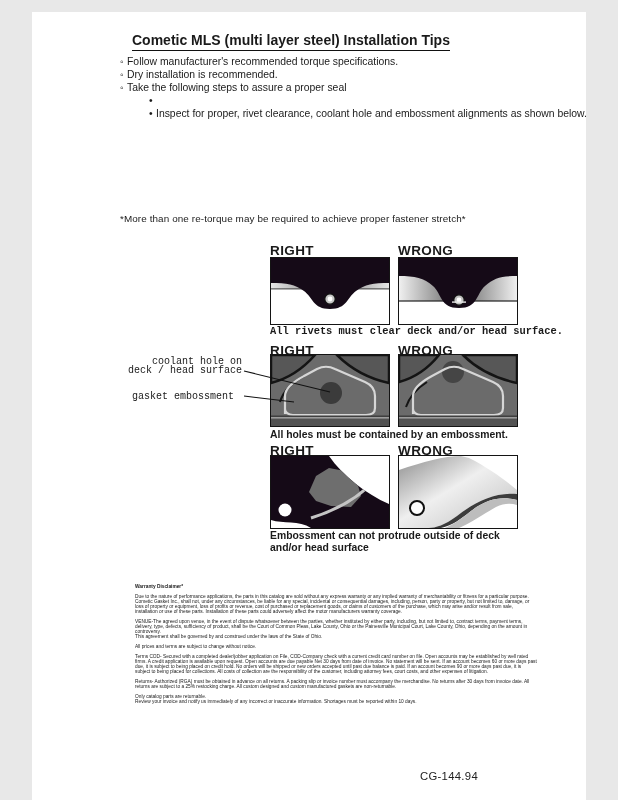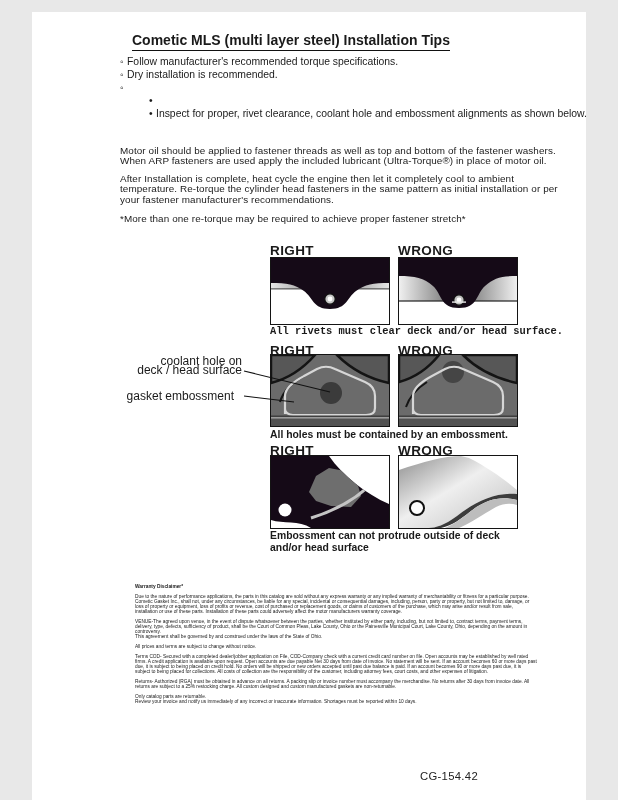--- a/index.html
+++ b/index.html
@@ -22,21 +22,21 @@
   .p1{top:134px;}
   .p2{top:162px;}
   .note{top:202px;}
   .dlabel{width:120px;text-align:left;font-size:13.5px;font-weight:bold;letter-spacing:.4px;}
   .colL{left:238px;} .colR{left:366px;}
   .lab-r1{top:231px;} .lab-r2{top:331px;} .lab-r3{top:431px;}
   .dbox{border:1.6px solid #141414;line-height:0;background:#fff;}
   .box-r1{top:245px;} .box-r2{top:342px;} .box-r3{top:443px;}
   .dcap{left:238px;font-size:10.4px;font-weight:bold;line-height:11.5px;white-space:pre-line;}
   .cap1{top:314px;font-family:Liberation Mono, monospace;} .cap2{top:417px;} .cap3{top:518px;width:300px;}
-  .callout{width:155px;text-align:right;font-size:12px;line-height:9.2px;white-space:pre-line;}
+  .callout{width:155px;text-align:right;font-size:10px;line-height:9.2px;white-space:pre-line;font-family:Liberation Mono, monospace;}
   .callout-a{left:55px;top:345px;}
   .callout-b{left:47px;top:380px;}
   .leaders{left:205px;top:350px;pointer-events:none;}
   .legal{left:103px;top:572px;width:402px;font-size:4.8px;line-height:5px;}
   .legal-h{font-weight:bold;margin:0 0 5px 0;}
   .legal p{margin:0 0 5px 0;white-space:pre-line;}
   .footer-code{left:388px;top:758px;font-size:11.3px;letter-spacing:.3px;color:#222;}
 </style>
 </head>
 <body>
@@ -49,32 +49,31 @@
     <div class="b-row">
       <span class="b-mark">◦</span>
       <span>Follow manufacturer's recommended torque specifications.</span>
     </div>
     <div class="b-row">
       <span class="b-mark">◦</span>
       <span>Dry installation is recommended.</span>
     </div>
     <div class="b-row">
       <span class="b-mark">◦</span>
+      <span>Take the following steps to assure a proper seal</span>
     </div>
     <div class="b-row sub">
       <span class="b-mark">•</span>
     </div>
     <div class="b-row sub">
       <span class="b-mark">•</span>
       <span>Inspect for proper, rivet clearance, coolant hole and embossment alignments as shown below.</span>
     </div>
   </div>
 
-  <div class="abs para p1">Motor oil should be applied to fastener threads as well as top and bottom of the fastener washers. When ARP fasteners are used apply the included lubricant (Ultra-Torque®) in place of motor oil.</div>
-  <div class="abs para p2">After Installation is complete, heat cycle the engine then let it completely cool to ambient temperature. Re-torque the cylinder head fasteners in the same pattern as initial installation or per your fastener manufacturer's recommendations.</div>
   <div class="abs para note">*More than one re-torque may be required to achieve proper fastener stretch*</div>
 
   <div class="abs dlabel colL lab-r1">RIGHT</div>
   <div class="abs dlabel colR lab-r1">WRONG</div>
 
   <div class="abs dbox colL box-r1">
     <svg width="118" height="66" viewBox="0 0 118 66" xmlns="http://www.w3.org/2000/svg">
       <defs>
         <linearGradient id="gw0" x1="0" y1="0" x2="1" y2="0">
           <stop offset="0" stop-color="#e6e6e6"></stop>
@@ -202,15 +201,15 @@
     <p>Due to the nature of performance applications, the parts in this catalog are sold without any express warranty or any implied warranty of merchantability or fitness for a particular purpose.  Cometic Gasket Inc., shall not, under any circumstances, be liable for any special, incidental or consequential damages, including, person, party or property, but not limited to, damage, or loss of property or equipment, loss of profits or revenue, cost of purchased or replacement goods, or claims of customers of the purchase, which may arise and/or result from sale, installation or use of these parts.  Installation of these parts could adversely affect the motor manufacturers warranty coverage.</p>
     <p>VENUE-The agreed upon venue, in the event of dispute whatsoever between the parties, whether instituted by either party, including, but not limited to, contract terms, payment terms, delivery, type, defects, sufficiency of product, shall be the Court of Common Pleas, Lake County, Ohio or the Painesville Municipal Court, Lake County, Ohio, depending on the amount in controversy.
 This agreement shall be governed by and construed under the laws of the State of Ohio.</p>
     <p>All prices and terms are subject to change without notice.</p>
     <p>Terms COD- Secured with a completed dealer/jobber application on File, COD-Company check with a current credit card number on file.  Open accounts may be established by well rated firms.  A credit application is available upon request.  Open accounts are due payable Net 30 days from date of invoice.  No statement will be sent.  If an account becomes 60 or more days past due, it is subject to being placed on credit hold.  No orders will be shipped or new orders accepted until past due balance is paid.  If an account becomes 90 or more days past due, it is subject to being placed for collections.  All costs of collection are the responsibility of the customer, including attorney fees, court costs, and other expenses of litigation.</p>
     <p>Returns- Authorized (RGA) must be obtained in advance on all returns.  A packing slip or invoice number must accompany the merchandise.  No returns after 30 days from invoice date.  All returns are subject to a 25% restocking charge.  All custom designed and custom manufactured gaskets are non-returnable.</p>
     <p>Only catalog parts are returnable.
 Review your invoice and notify us immediately of any incorrect or inaccurate information.  Shortages must be reported within 10 days.</p>
   </div>
 
-  <div class="abs footer-code">CG-154.42</div>
+  <div class="abs footer-code">CG-144.94</div>
 
 </div>
 
 </body></html>

